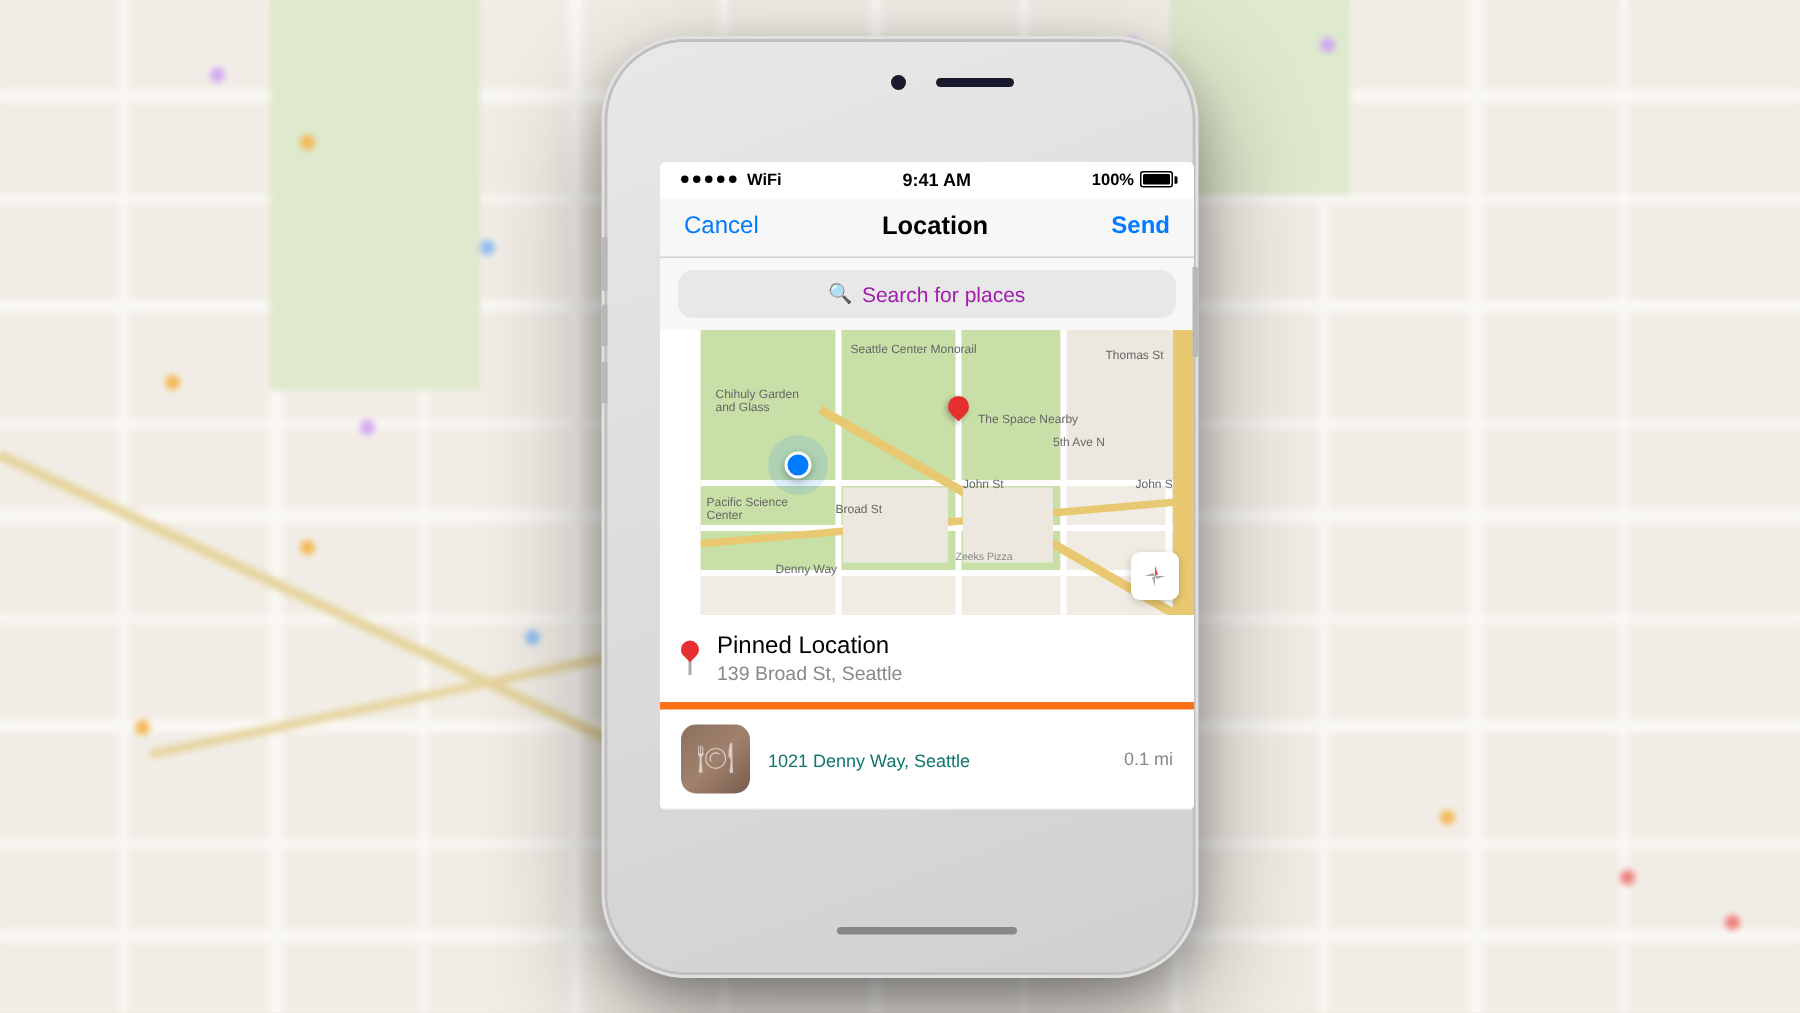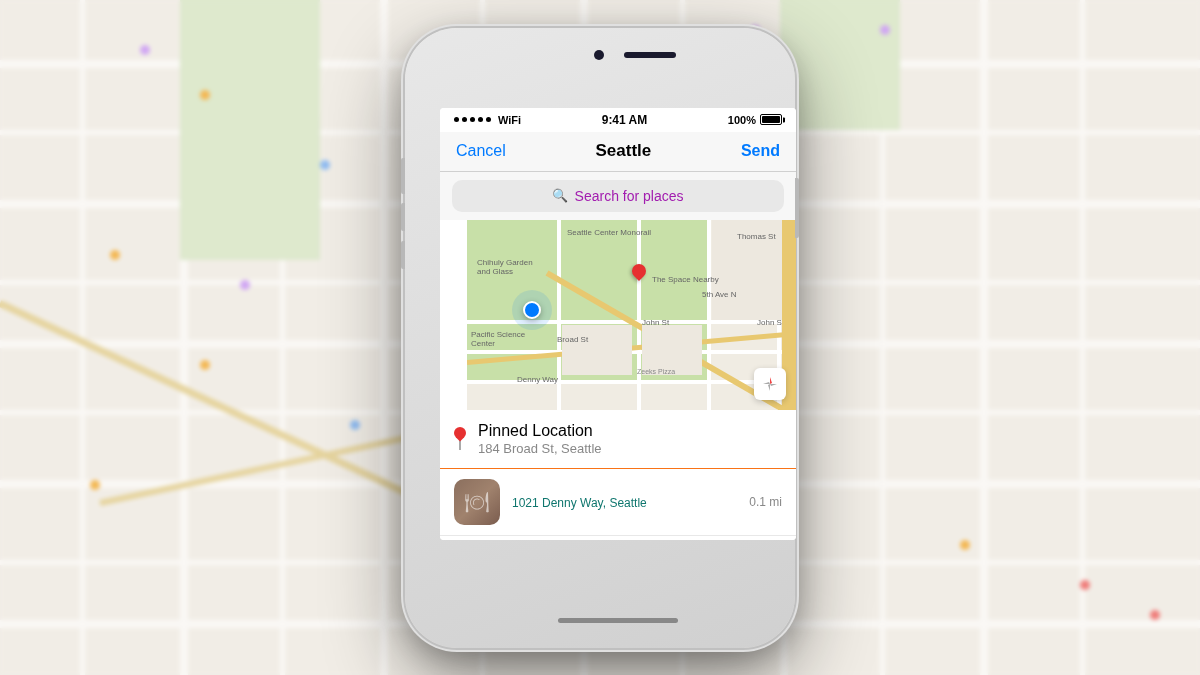--- a/index.html
+++ b/index.html
@@ -317,21 +317,21 @@
       flex: 1;
       overflow-y: auto;
       background: #fff;
     }
 
     
     #pinned-location {
       display: flex;
       align-items: center;
       padding: 12px 14px;
-      border-bottom: 1px solid #f97316;
+      border-bottom: 5px solid #f97316;
       gap: 12px;
     }
     .pin-icon-container {
       display: flex;
       flex-direction: column;
       align-items: center;
       flex-shrink: 0;
     }
     .pin-red-ball {
       width: 12px; height: 12px;
@@ -498,21 +498,21 @@
       <div class="status-right">
         <span>100%</span>
         <div class="battery-icon">
           <div class="battery-fill"></div>
         </div>
       </div>
     </div>
 
     <div id="nav-bar">
       <span class="nav-cancel">Cancel</span>
-      <span class="nav-title">Seattle</span>
+      <span class="nav-title">Location</span>
       <span class="nav-send">Send</span>
     </div>
 
     <div id="search-bar">
       <div id="search-input-box">
         <span class="search-icon-sm">🔍</span>
         <span class="search-placeholder">Search for places</span>
       </div>
     </div>
 
@@ -571,21 +571,21 @@
 
     <div id="results-list">
 
       <div id="pinned-location">
         <div class="pin-icon-container">
           <div class="pin-red-ball"></div>
           <div class="pin-stem"></div>
         </div>
         <div class="pinned-info">
           <div class="pinned-title">Pinned Location</div>
-          <div class="pinned-addr">184 Broad St, Seattle</div>
+          <div class="pinned-addr">139 Broad St, Seattle</div>
         </div>
       </div>
 
 
       <div class="place-item">
         <div class="place-thumb thumb-restaurant">
           <span>🍽</span>
         </div>
         <div class="place-info">
           <div class="place-addr">1021 Denny Way, Seattle</div>

